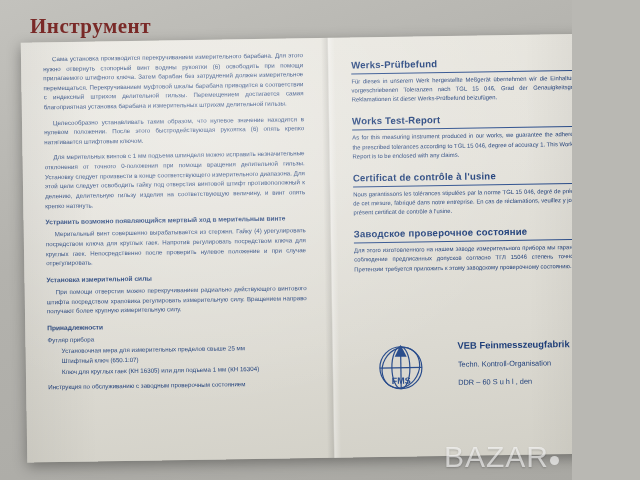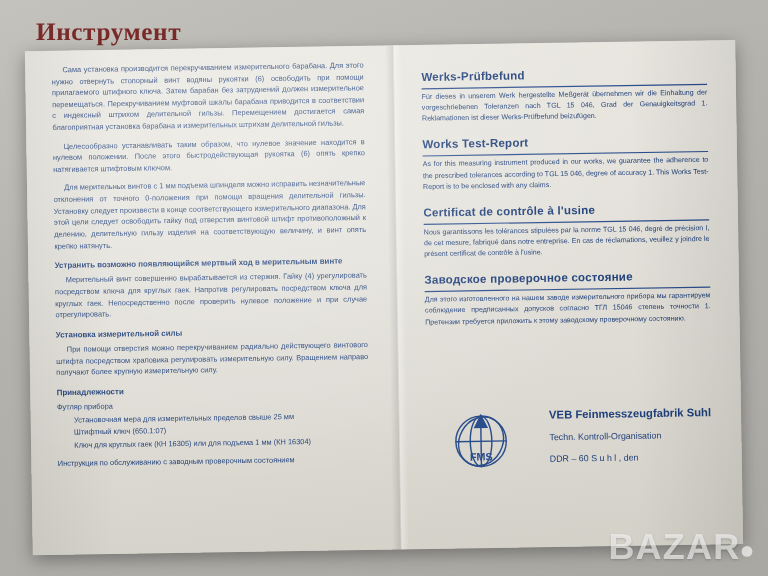--- a/index.html
+++ b/index.html
@@ -7,21 +7,21 @@
     padding: 0;
     width: 640px;
     height: 480px;
     overflow: hidden;
     background: #b9b8b3;
     font-family: "Liberation Sans", sans-serif;
   }
 
   #page {
     position: relative;
-    width: 640px;
+    width: 572px;
     height: 480px;
     background: linear-gradient(160deg, #c3c2bd 0%, #b3b2ad 40%, #a9a8a3 100%);
     overflow: hidden;
   }
 
   
   .top-title {
     position: absolute;
     left: 30px;
     top: 14px;
@@ -142,21 +142,21 @@
     font-size: 7.4px;
     margin-bottom: 9px;
   }
 
   
   .watermark {
     position: absolute;
     right: 12px;
     bottom: 6px;
     font-size: 30px;
-    font-weight: bold;
+    font-weight: normal;
     color: rgba(255,255,255,0.62);
     letter-spacing: 1px;
     font-family: "Liberation Sans", sans-serif;
     text-shadow: 0 1px 2px rgba(0,0,0,0.18);
     pointer-events: none;
   }
   .watermark .dot {
     display: inline-block;
     width: 9px;
     height: 9px;

